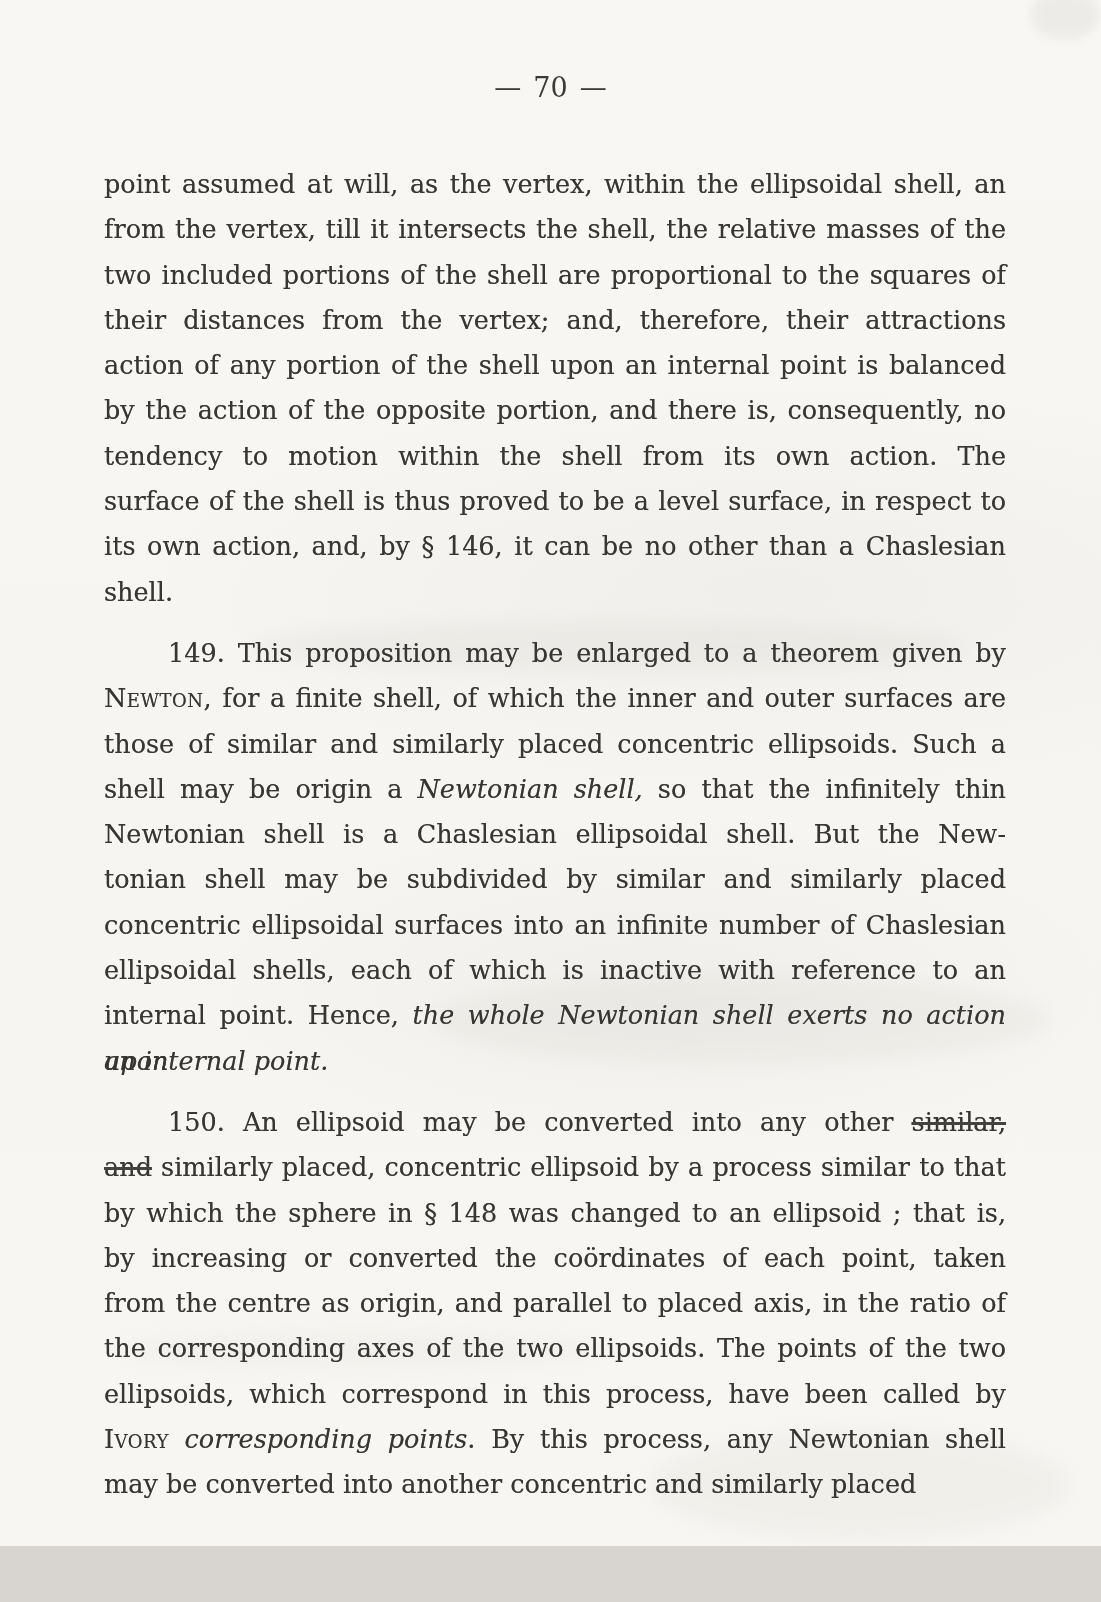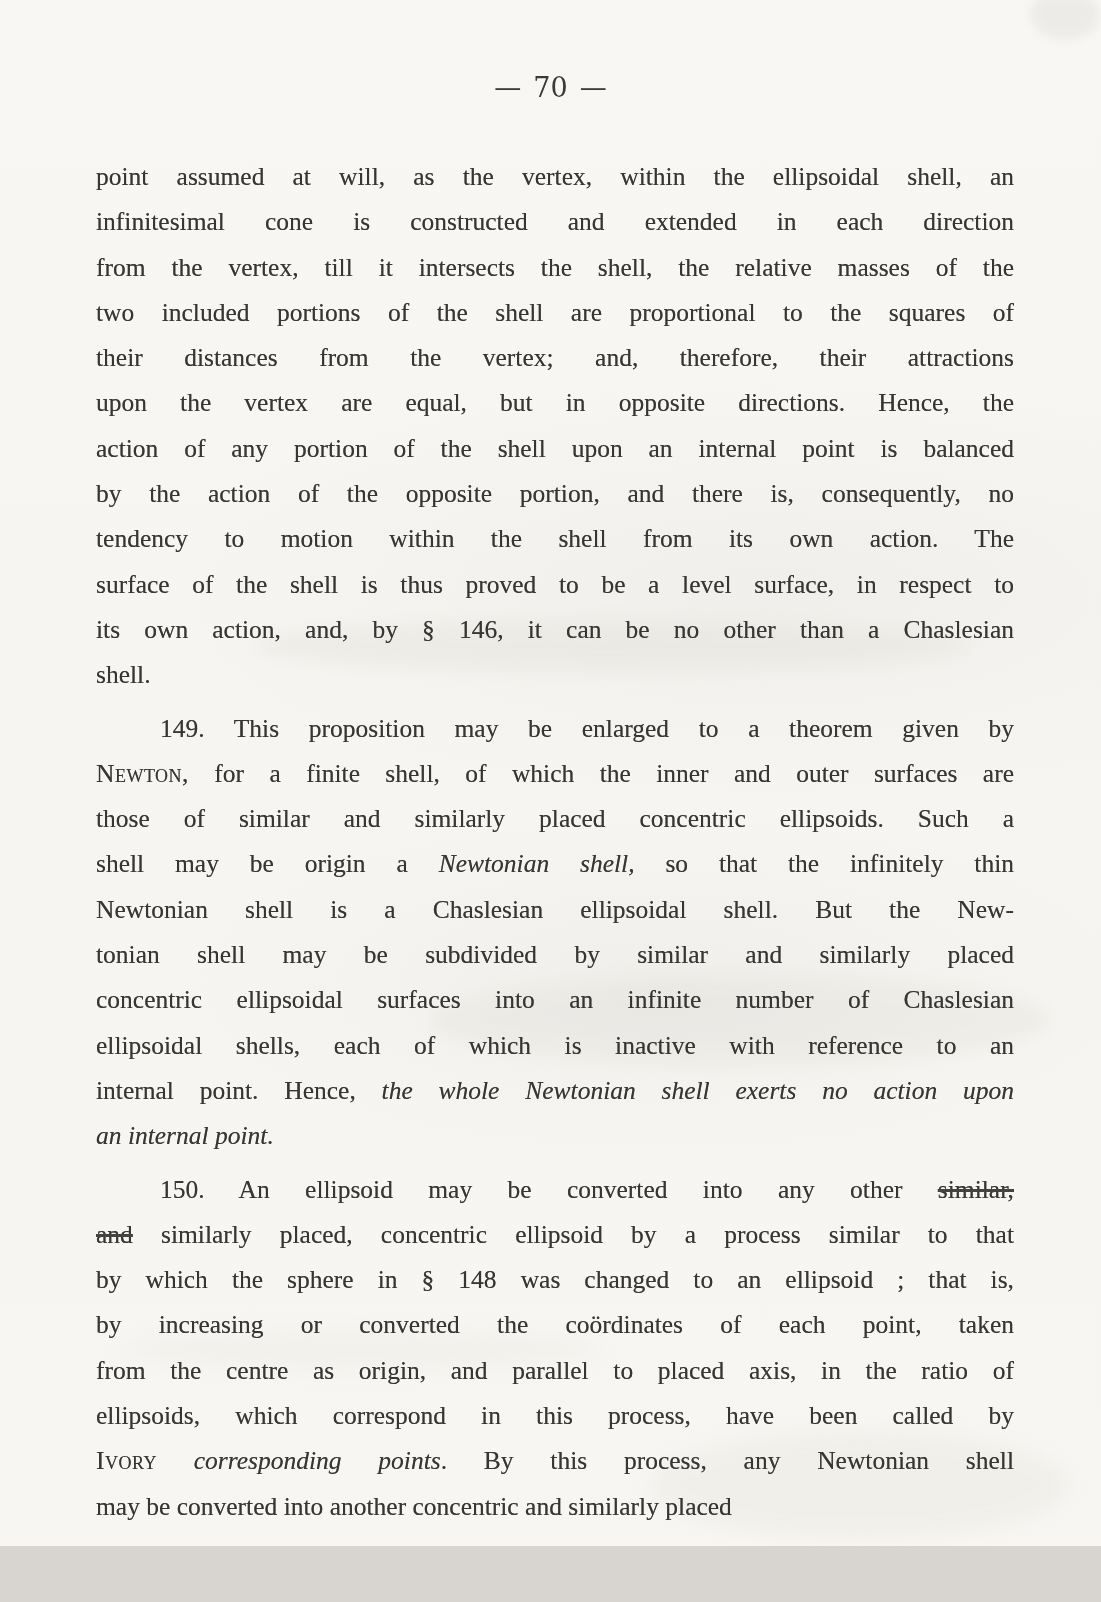--- a/index.html
+++ b/index.html
@@ -34,21 +34,21 @@
   }
   .page-header .dash { letter-spacing: 0; padding: 0 12px; }
   .page-body {
     position: absolute;
     top: 146px;
     left: 88px;
     width: 934px;
     font-size: 25.5px;
     text-shadow: 0 0 0.5px rgba(40,38,36,0.55);
   }
-  .paragraph { margin: 8px; font-family: Liberation Serif, serif; }
+  .paragraph { margin: 16px; }
   .paragraph.indent .line:first-child { text-indent: 64px; }
   .line {
     line-height: 45.3px;
     height: 45.3px;
     text-align: justify;
     text-align-last: justify;
     text-justify: inter-word;
     overflow: visible;
   }
   .line.last { text-align-last: left; }
@@ -72,25 +72,23 @@
   <div class="artifact" style="left:1030px; top:-10px; width:70px; height:50px; opacity:0.22; filter:blur(5px);"></div>
   <div class="artifact" style="left:120px; top:1330px; width:480px; height:40px; opacity:0.10;"></div>
 
   <div class="page-header">
     <span class="dash">—</span><span>70</span><span class="dash">—</span>
   </div>
 
   <div class="page-body" id="page-body">
       <div class="paragraph">
         <div class="line"><span class="seg-normal">point assumed at will, as the vertex, within the ellipsoidal shell, an</span></div>
-        <div class="line"><span class="seg-normal">infinitesimal cone is constructed and extended in each direction</span></div>
         <div class="line"><span class="seg-normal">from the vertex, till it intersects the shell, the relative masses of the</span></div>
         <div class="line"><span class="seg-normal">two included portions of the shell are proportional to the squares of</span></div>
         <div class="line"><span class="seg-normal">their distances from the vertex; and, therefore, their attractions</span></div>
-        <div class="line"><span class="seg-normal">upon the vertex are equal, but in opposite directions.  Hence, the</span></div>
         <div class="line"><span class="seg-normal">action of any portion of the shell upon an internal point is balanced</span></div>
         <div class="line"><span class="seg-normal">by the action of the opposite portion, and there is, consequently, no</span></div>
         <div class="line"><span class="seg-normal">tendency to motion within the shell from its own action.  The</span></div>
         <div class="line"><span class="seg-normal">surface of the shell is thus proved to be a level surface, in respect to</span></div>
         <div class="line"><span class="seg-normal">its own action, and, by § 146, it can be no other than a Chaslesian</span></div>
         <div class="line last"><span class="seg-normal">shell.</span></div>
       </div>
       <div class="paragraph indent">
         <div class="line"><span class="seg-normal">149.  This proposition may be enlarged to a theorem given by</span></div>
         <div class="line"><span class="seg-smallcaps">Newton,</span><span class="seg-normal"> for a finite shell, of which the inner and outer surfaces are</span></div>
@@ -102,19 +100,20 @@
         <div class="line"><span class="seg-normal">ellipsoidal shells, each of which is inactive with reference to an</span></div>
         <div class="line"><span class="seg-normal">internal point.  Hence, </span><span class="seg-italic">the whole Newtonian shell exerts no action upon</span></div>
         <div class="line last"><span class="seg-italic">an internal point.</span></div>
       </div>
       <div class="paragraph indent">
         <div class="line"><span class="seg-normal">150.  An ellipsoid may be converted into any other </span><span class="seg-strike">similar,</span></div>
         <div class="line"><span class="seg-strike">and</span><span class="seg-normal"> similarly placed, concentric ellipsoid by a process similar to that</span></div>
         <div class="line"><span class="seg-normal">by which the sphere in § 148 was changed to an ellipsoid ; that is,</span></div>
         <div class="line"><span class="seg-normal">by increasing or converted the coördinates of each point, taken</span></div>
         <div class="line"><span class="seg-normal">from the centre as origin, and parallel to placed axis, in the ratio of</span></div>
+        <div class="line"><span class="seg-normal">the corresponding axes of the two ellipsoids.  The points of the two</span></div>
         <div class="line"><span class="seg-normal">ellipsoids, which correspond in this process, have been called by</span></div>
         <div class="line"><span class="seg-smallcaps">Ivory</span><span class="seg-normal"> </span><span class="seg-italic">corresponding points</span><span class="seg-normal">.  By this process, any Newtonian shell</span></div>
         <div class="line last"><span class="seg-normal">may be converted into another concentric and similarly placed</span></div>
       </div>
     </div>
 
 </div>
 
 </body></html>

